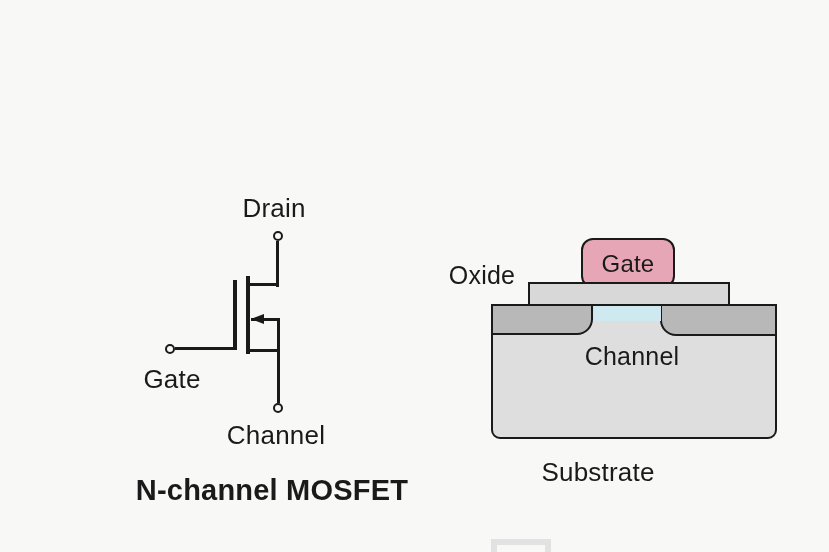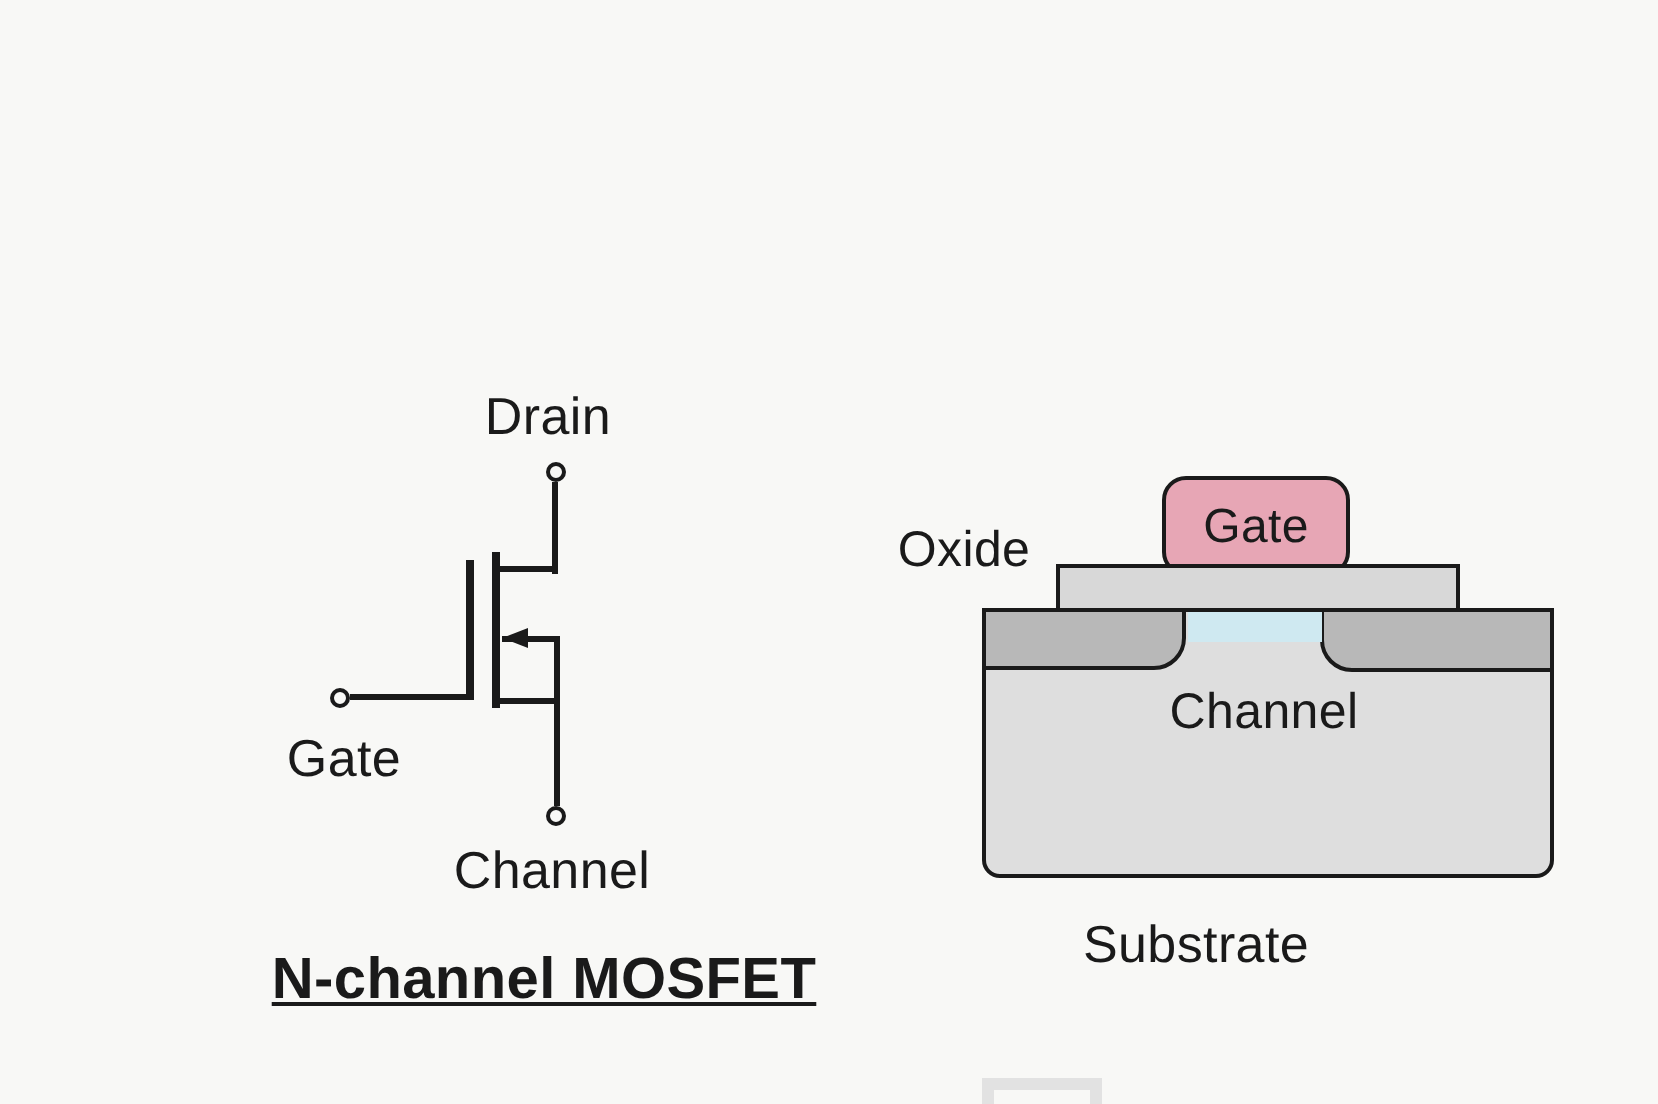--- a/index.html
+++ b/index.html
@@ -120,21 +120,21 @@
     <div class="wire" style="left:183px;top:250px;width:29px;height:3px;"></div>
     <div class="arrowhead" style="left:183px;top:246px;"></div>
 
     <div class="wire" style="left:182px;top:281px;width:30px;height:3px;"></div>
     <div class="wire" style="left:209px;top:251px;width:3px;height:84px;"></div>
     <span class="terminal" style="left:205px;top:335px;"></span>
 
     <div class="lbl" style="left:104px;top:296px;">Gate</div>
     <div class="lbl" style="left:208px;top:352px;">Channel</div>
 
-    <div class="caption" style="left:204px;top:406px;text-decoration:underline;">N-channel MOSFET</div>
+    <div class="caption" style="left:204px;top:406px;">N-channel MOSFET</div>
   </section>
 
   <section>
 
     <div class="xs-shape xs-gate"></div>
     <div class="xs-shape xs-oxide"></div>
     <div class="xs-shape xs-substrate"></div>
     <div class="xs-shape xs-diff-left"></div>
     <div class="xs-shape xs-diff-right"></div>
     <div class="xs-channel"></div>

